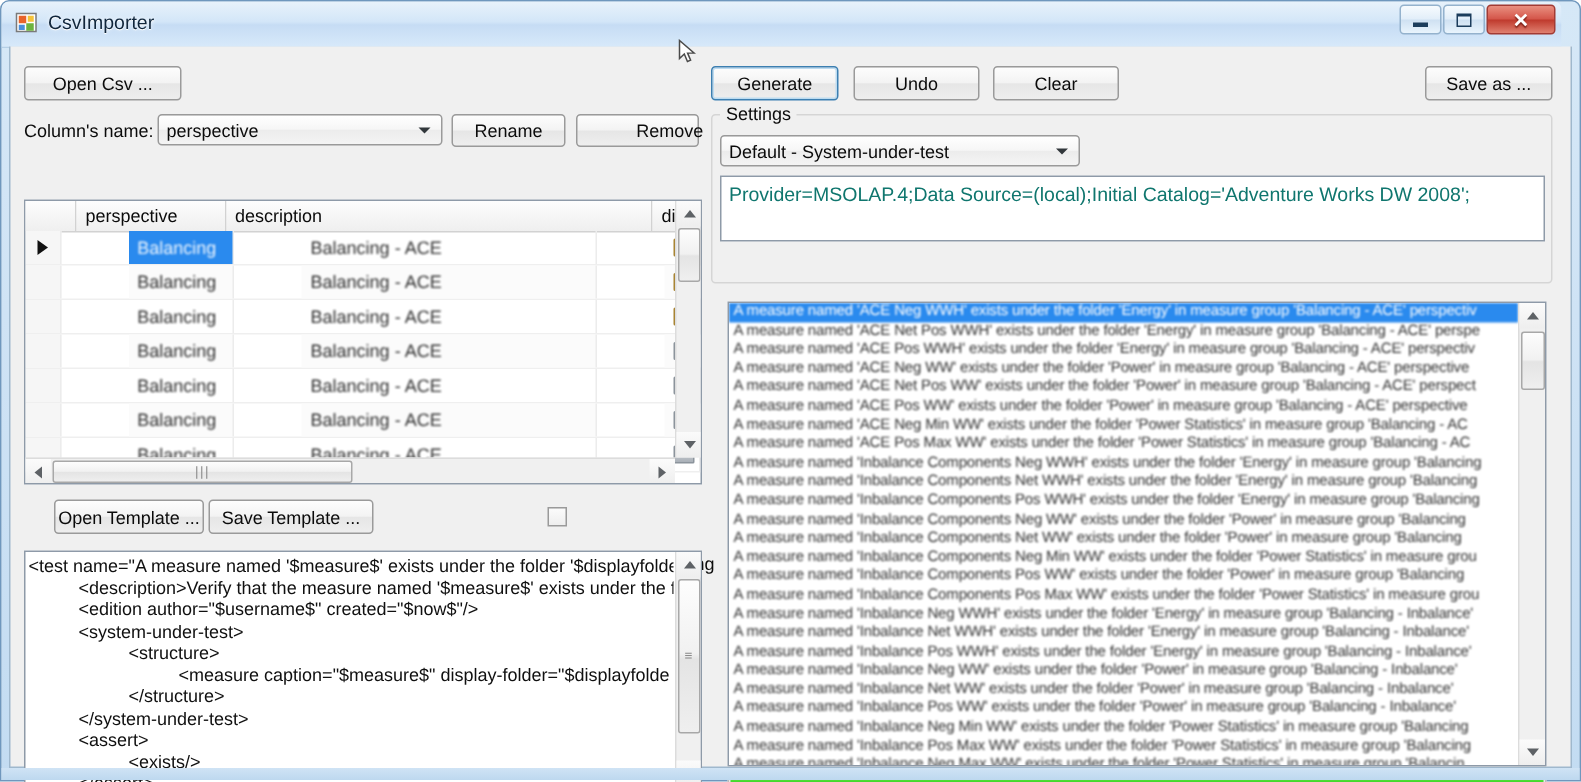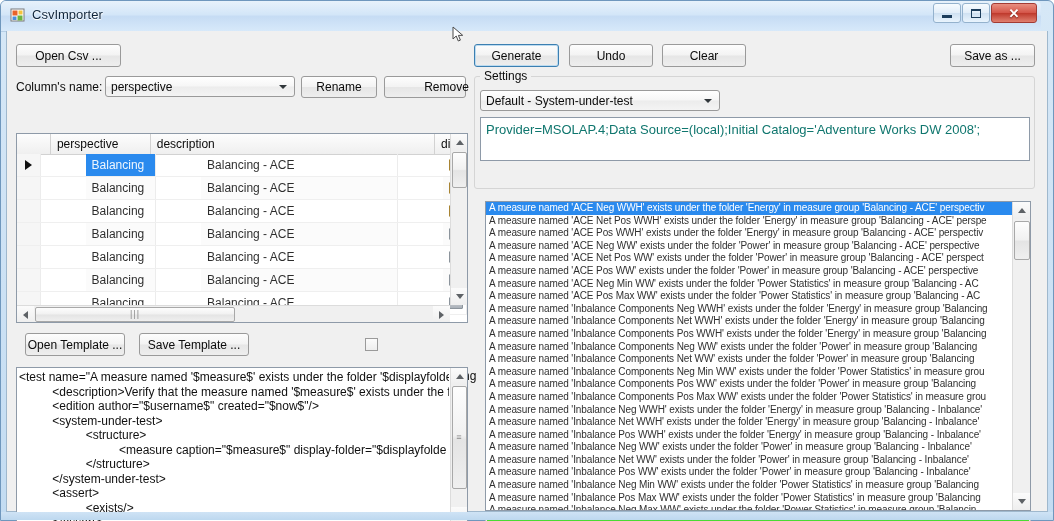--- a/index.html
+++ b/index.html
@@ -394,21 +394,21 @@
         </div>
         <div class="sb-thumb" style="left:18px;top:1px;width:200px;height:15px;">
           <span class="grip">|||</span>
         </div>
         <div class="sb-arrow" style="right:0;top:0;">
           <span class="tri-right"></span>
         </div>
       </div>
     </div>
 
-    <div class="btn" style="left:18px;top:302px;width:100px;height:23px;">Open Template ...</div>
+    <div class="btn" style="left:29px;top:302px;width:100px;height:23px;">Open Template ...</div>
     <div class="btn" style="left:132px;top:302px;width:110px;height:23px;">Save Template ...</div>
 
     <div class="checkbox" style="left:358px;top:307px;"></div>
     <div class="label" style="left:398px;top:307px;margin-top:31px;">Use grouping</div>
 
     <div class="tmpl">
       <div class="tmpl-inner" id="tmpl-inner">
           <div class="tmpl-line">&lt;test name="A measure named '$measure$' exists under the folder '$displayfolder$' in measu</div>
           <div class="tmpl-line">          &lt;description&gt;Verify that the measure named '$measure$' exists under the folder '$d</div>
           <div class="tmpl-line">          &lt;edition author="$username$" created="$now$"/&gt;</div>

